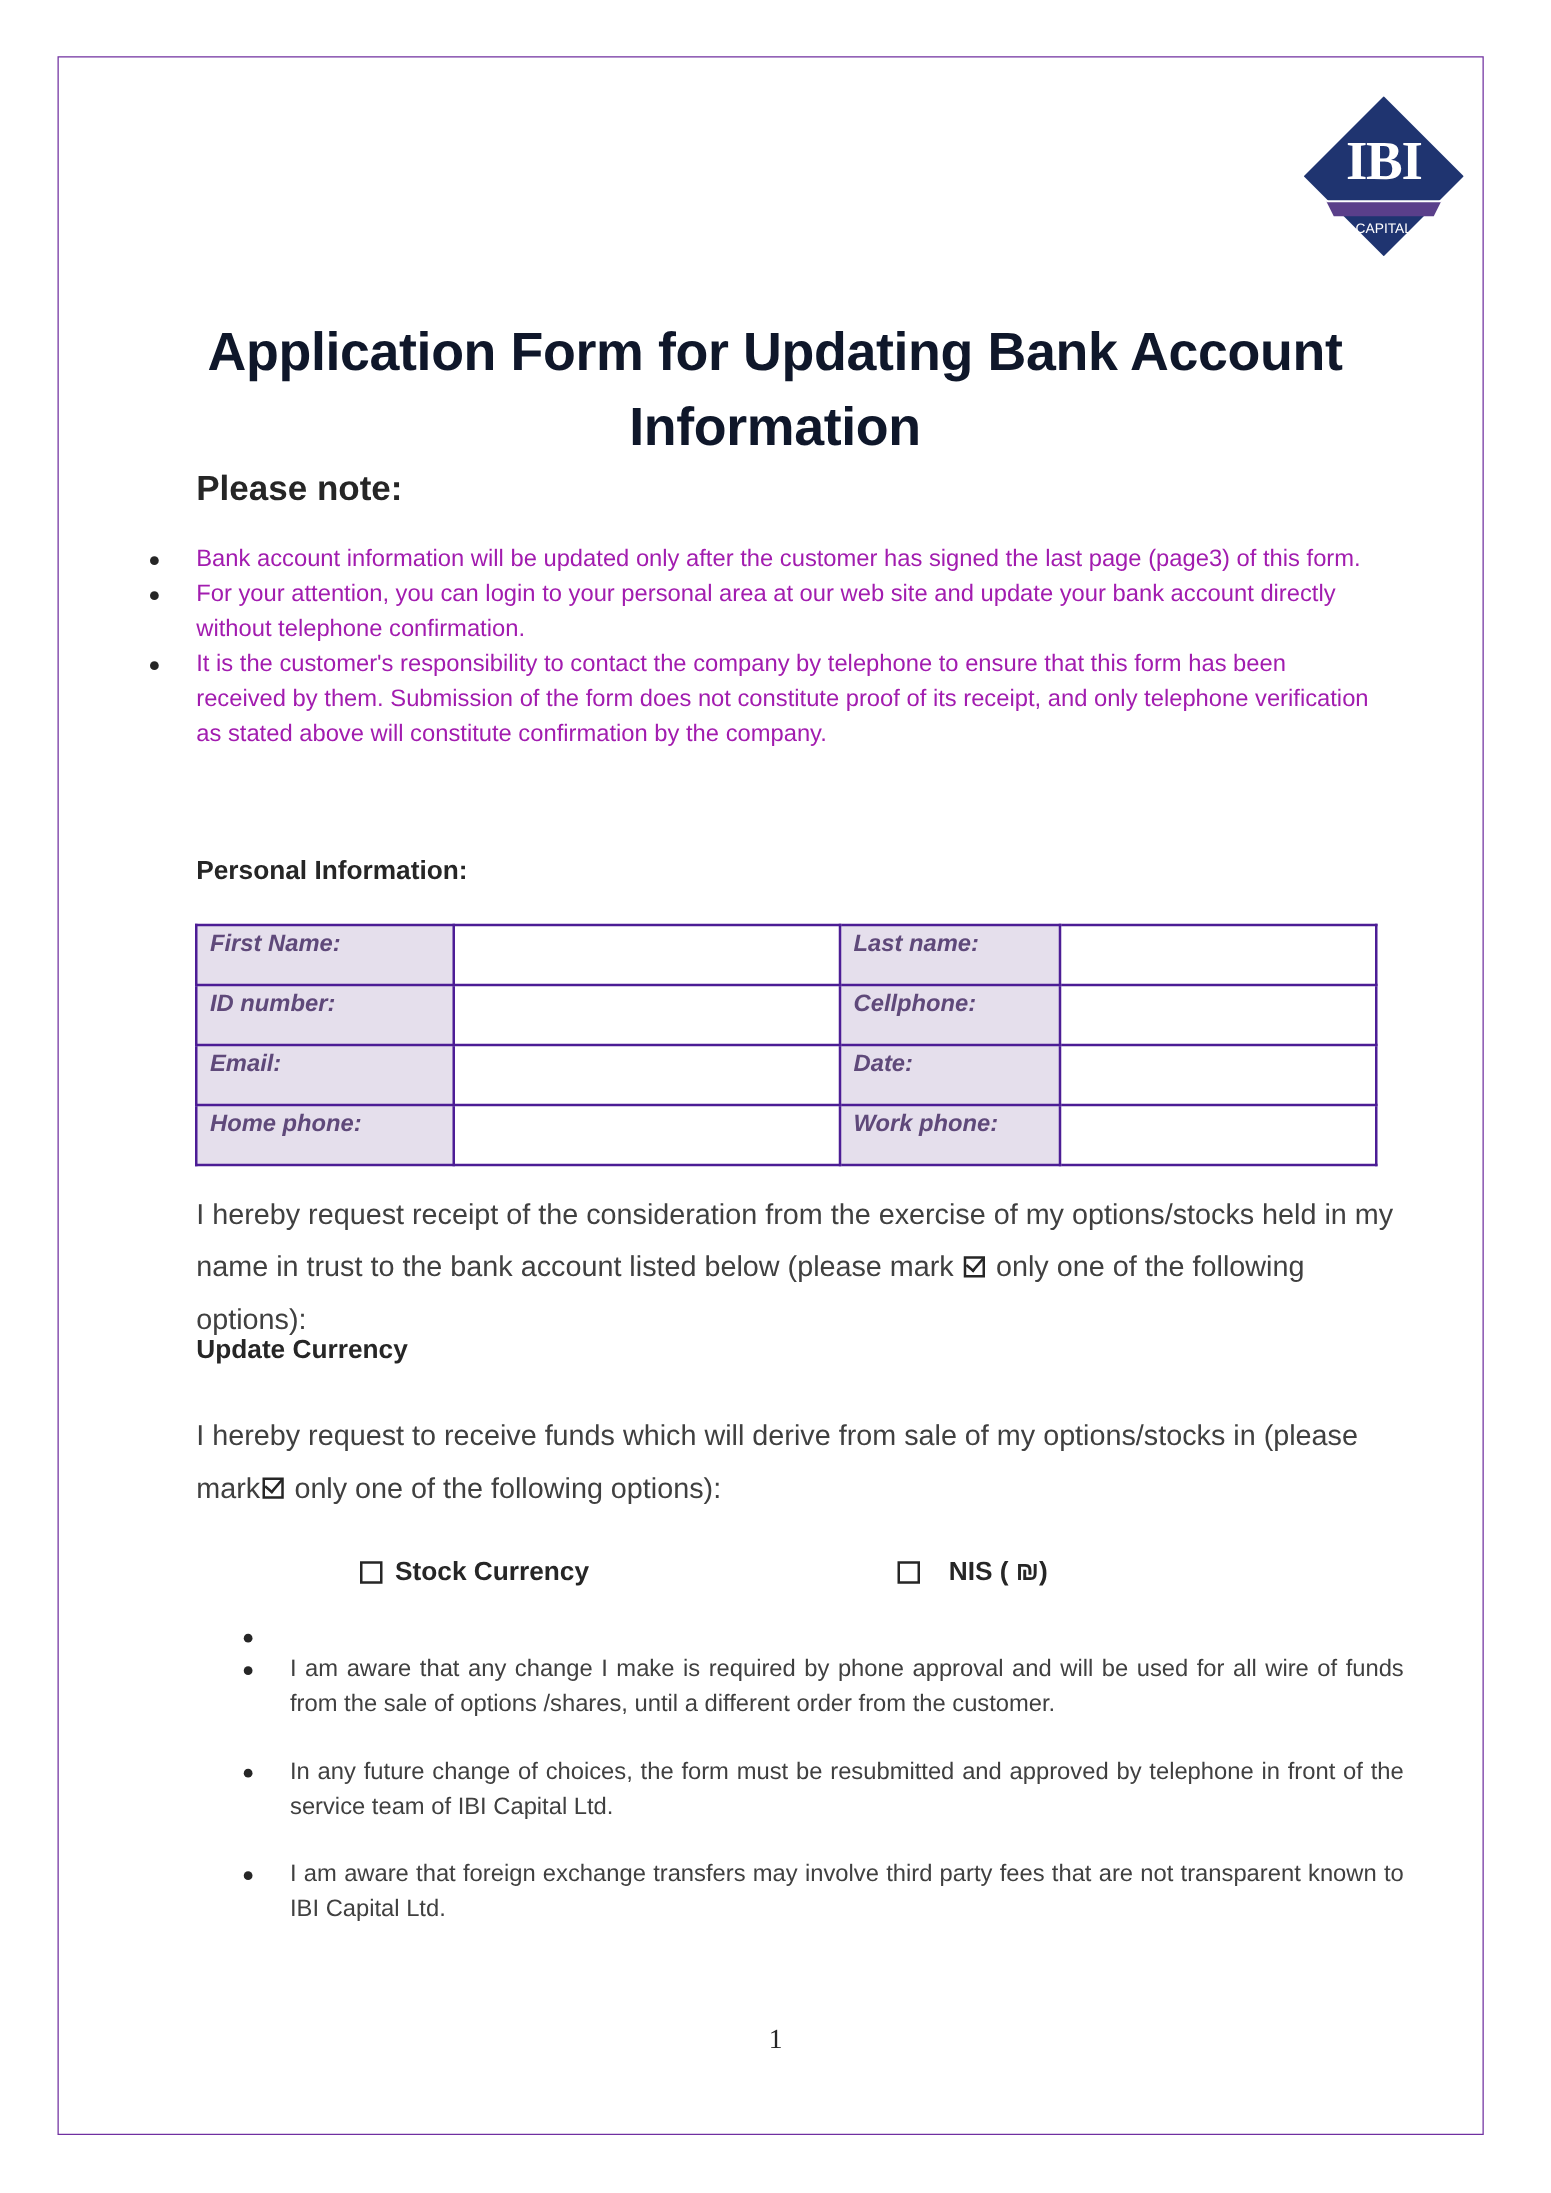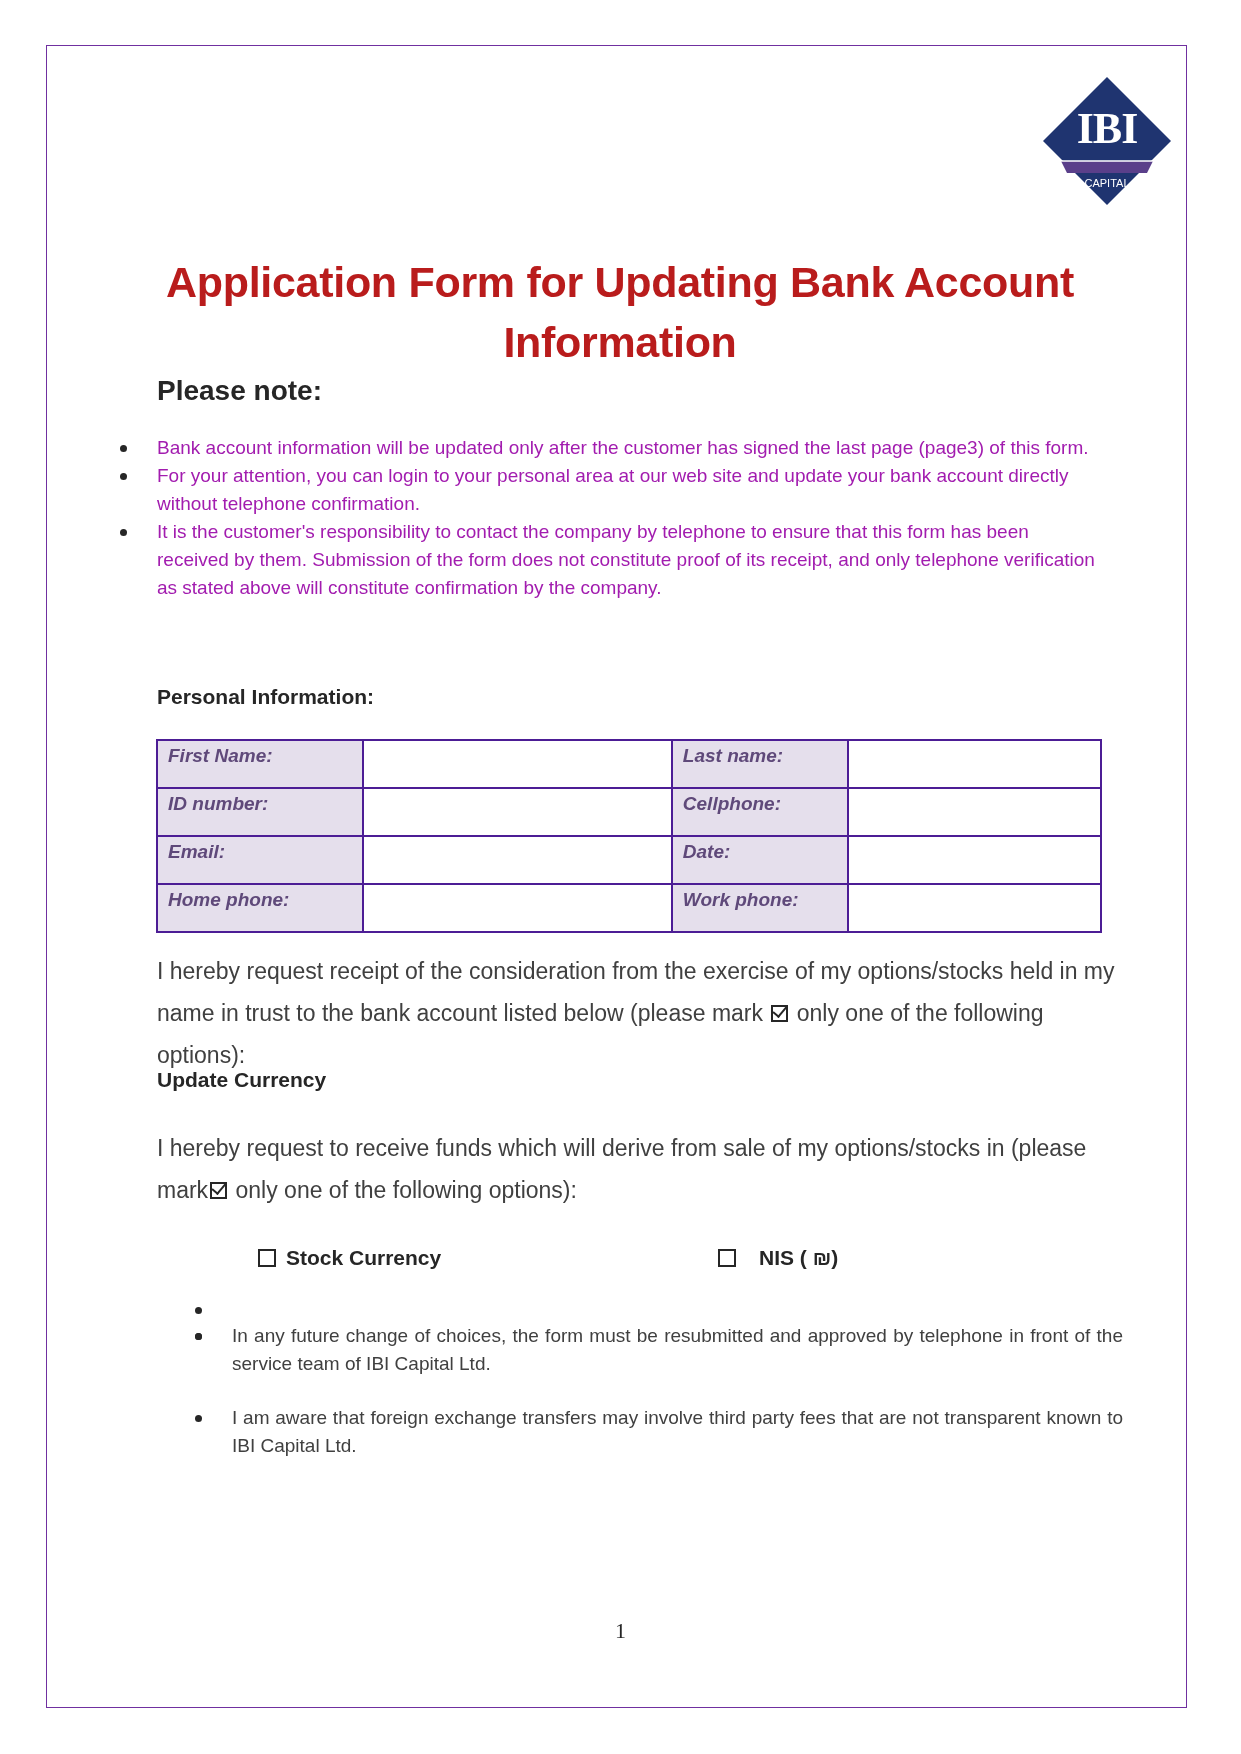--- a/index.html
+++ b/index.html
@@ -6,21 +6,21 @@
   body { width: 1241px; height: 1754px; position: relative; overflow: hidden;
          font-family: "Liberation Sans", "DejaVu Sans", sans-serif; color: #404040; }
   .page-border { position: absolute; left: 46px; top: 45px; width: 1141px; height: 1663px;
                  border: 1.5px solid #7030a0; box-sizing: border-box; }
   .abs { position: absolute; }
 
   
   .logo { position: absolute; left: 1043px; top: 77px; width: 128px; height: 128px; }
 
   .title { position: absolute; left: 120px; top: 252px; width: 1000px; text-align: center;
-           font-size: 43px; font-weight: bold; color: #b91c1c; line-height: 60px; letter-spacing: -0.3px; }
+           font-size: 43px; font-weight: bold; color: #0f172a; line-height: 60px; letter-spacing: -0.3px; }
   .please-note { position: absolute; left: 157px; top: 375px; font-size: 28px; font-weight: bold; color: #262626; }
 
   .bullets { position: absolute; left: 120px; top: 434px; width: 985px; margin: 0; padding: 0; list-style: none; }
   .bullets li { position: relative; padding-left: 37px; font-size: 19px; line-height: 28px; color: #a21caf; }
   .bullets li .dot { position: absolute; left: 0; top: 11px; width: 7px; height: 7px; border-radius: 50%; background: #262626; }
 
   .section-h { position: absolute; left: 157px; font-size: 21px; font-weight: bold; color: #262626; }
 
   table.pinfo { position: absolute; left: 156px; top: 739px; width: 946px; border-collapse: collapse; }
   table.pinfo td { border: 2px solid #4c1d95; height: 42px; vertical-align: top; padding: 4px 10px 0 10px;
@@ -114,29 +114,29 @@
   <span>only one of the following options):</span>
 </div>
 
 <div class="section-h" style="top:1068px;">Update Currency</div>
 
 <div class="para" style="top:1127px;">
   <span>I hereby request to receive funds which will derive from sale of my options/stocks in (please mark</span><span class="check-glyph"></span>
   <span>only one of the following options):</span>
 </div>
 
-<div class="opt" style="left:258px;">
+<div class="opt" style="left:288px;">
   <span class="box"></span>
   <span style="margin-left:10px;">Stock Currency</span>
 </div>
 <div class="opt" style="left:718px;">
   <span class="box"></span>
   <span style="margin-left:1px;padding-left:22px;">NIS ( ₪)</span>
 </div>
 
 <ul class="bullets2" style="top:1296px;">
   <li><span class="dot"></span></li>
-  <li><span class="dot"></span></li>
+  <li><span class="dot"></span><span>I am aware that any change I make is required by phone approval and will be used for all wire of funds from the sale of options /shares, until a different order from the customer.</span></li>
   <li><span class="dot"></span><span>In any future change of choices, the form must be resubmitted and approved by telephone in front of the service team of IBI Capital Ltd.</span></li>
   <li><span class="dot"></span><span>I am aware that foreign exchange transfers may involve third party fees that are not transparent known to IBI Capital Ltd.</span></li>
 </ul>
 
 <div class="page-num">1</div>
 
 </body></html>

